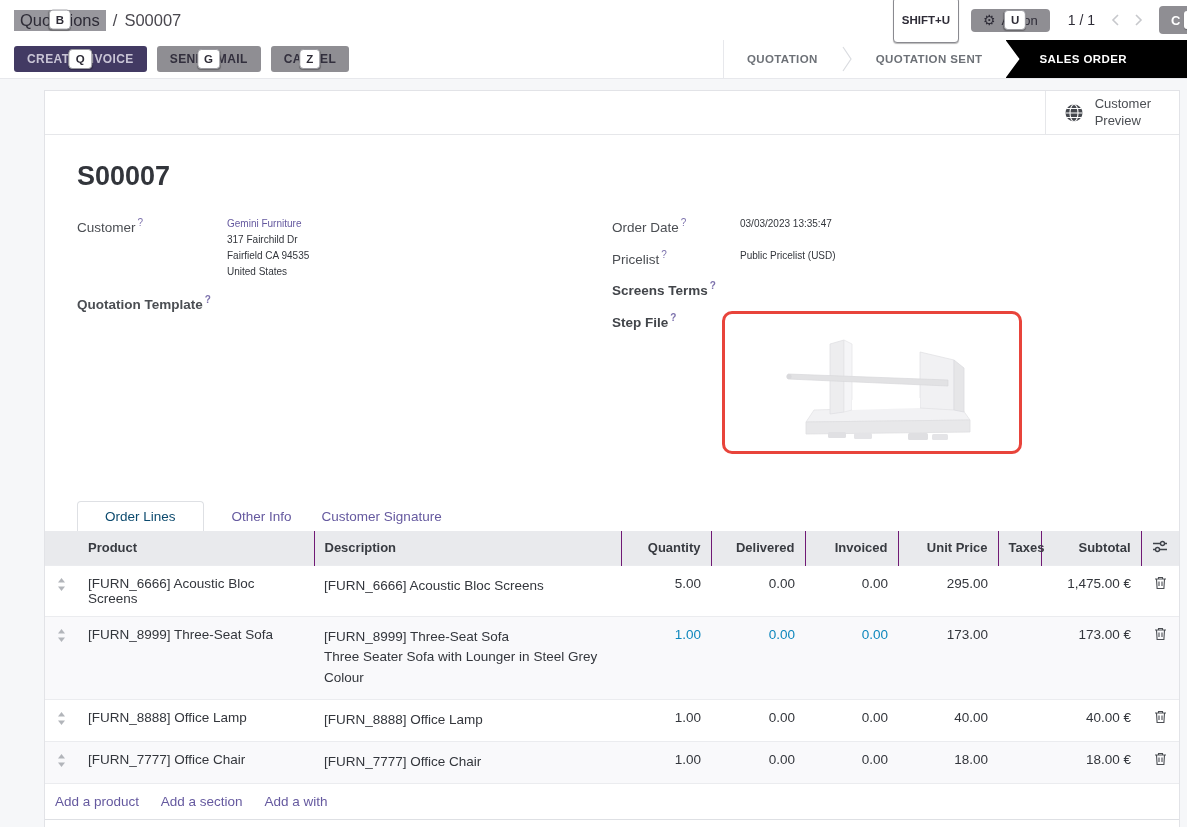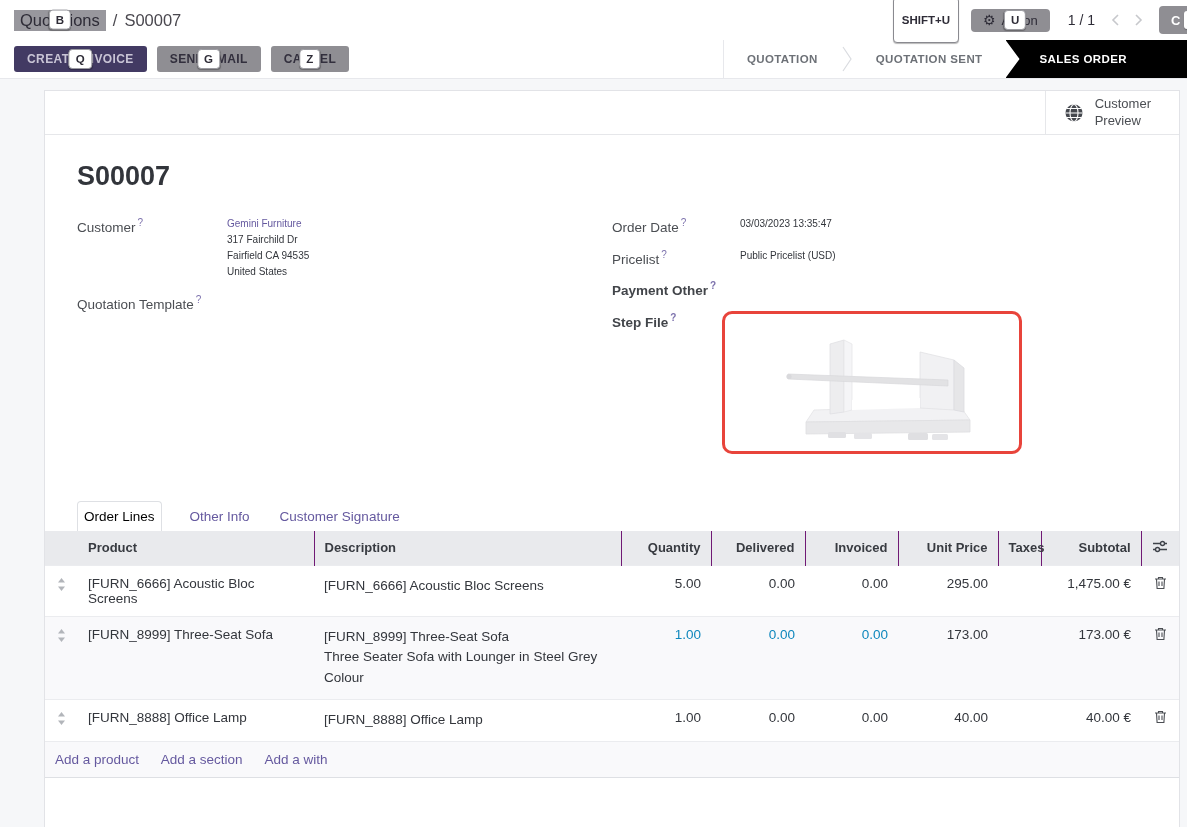--- a/index.html
+++ b/index.html
@@ -57,30 +57,30 @@
 
   .grid{display:flex;}
   .col{width:50%;}
   .field-row{display:flex;margin-bottom:13px;}
   .f-label{width:150px;flex:none;font-size:13.5px;color:#4b4e53;padding-top:1px;}
   .col-right .f-label{width:128px;}
   .f-label.bold{font-weight:700;color:#42454a;}
   .help{font-size:10px;color:#7d72ad;vertical-align:super;margin-left:2px;}
   .f-value{font-size:10px;color:#33363c;line-height:1.6;}
   .link{color:#65599f;cursor:pointer;}
-  .qt-row{margin-top:10px;}
+  .qt-row{margin-top:10px;font-weight:bold;}
   .stepfile-box{width:300px;height:143px;border:3px solid #e8443b;border-radius:10px;
                 margin-left:-18px;display:flex;align-items:center;justify-content:center;
                 background:#fff;cursor:pointer;}
 
   
   .tabs{display:flex;gap:26px;margin-top:34px;align-items:flex-end;}
   .tab{font-size:13.5px;color:#65599f;padding:7px 2px;cursor:pointer;}
   .tab-active{background:#fff;border:1px solid #dee0e4;border-bottom:none;border-radius:4px 4px 0 0;
-              padding:7px 6px;color:#000000;}
+              padding:7px 27px;color:#0c4a6e;}
 
   
   table.olist{border-collapse:collapse;table-layout:fixed;width:calc(100% + 64px);margin:0 -32px;
               font-size:13.5px;color:#33363c;}
   .olist thead th{background:#e9eaed;font-weight:700;font-size:13px;color:#383b41;padding:9px 10px;
                   text-align:left;border-right:1px solid #701a75;cursor:pointer;}
   .olist thead th:last-child,.olist thead th.col-handle{border-right:none;}
   .olist th.num,.olist td.num{text-align:right;}
   .olist tbody td{padding:10px 10px;border-top:1px solid #ebecef;vertical-align:top;}
   .olist tbody tr:nth-child(even){background:#f9f9fb;}
@@ -211,21 +211,21 @@
               <span class="f-value">03/03/2023 13:35:47</span>
             </div>
             <div class="field-row">
               <span class="f-label">
                 <span>Pricelist</span><sup class="help">?</sup>
               </span>
               <span class="f-value">Public Pricelist (USD)</span>
             </div>
             <div class="field-row">
               <span class="f-label bold">
-                <span>Payment Other</span><sup class="help">?</sup>
+                <span>Screens Terms</span><sup class="help">?</sup>
               </span>
               <span class="f-value"></span>
             </div>
             <div class="field-row">
               <span class="f-label bold">
                 <span>Step File</span><sup class="help">?</sup>
               </span>
               <span class="stepfile-box">
                 <svg width="260" height="120" viewBox="0 0 260 120">
 
@@ -350,20 +350,41 @@
               <td class="num">0.00</td>
               <td class="num">40.00</td>
               <td></td>
               <td class="num">40.00 €</td>
               <td class="cell-trash">
                 <svg width="13" height="14" viewBox="0 0 13 14">
                     <path d="M1 3h11M4.5 3V1.5h4V3M2.5 3l.6 9.5h6.8L10.5 3M5 5.5v4.5M8 5.5v4.5" stroke="#4b4e53" stroke-width="1.1" fill="none"></path>
                   </svg>
               </td>
             </tr>
+            <tr>
+              <td class="cell-handle">
+                <svg width="9" height="13" viewBox="0 0 9 13">
+                    <path d="M4.5 0 L8 4.5 H1 Z" fill="#b2b5ba"></path>
+                    <path d="M4.5 13 L1 8.5 H8 Z" fill="#b2b5ba"></path>
+                  </svg>
+              </td>
+              <td>[FURN_7777] Office Chair</td>
+              <td class="desc">[FURN_7777] Office Chair</td>
+              <td class="num">1.00</td>
+              <td class="num">0.00</td>
+              <td class="num">0.00</td>
+              <td class="num">18.00</td>
+              <td></td>
+              <td class="num">18.00 €</td>
+              <td class="cell-trash">
+                <svg width="13" height="14" viewBox="0 0 13 14">
+                    <path d="M1 3h11M4.5 3V1.5h4V3M2.5 3l.6 9.5h6.8L10.5 3M5 5.5v4.5M8 5.5v4.5" stroke="#4b4e53" stroke-width="1.1" fill="none"></path>
+                  </svg>
+              </td>
+            </tr>
             <tr class="footer-links">
               <td colspan="10">
                 <a>Add a product</a>
                 <a>Add a section</a>
                 <a>Add a with</a>
               </td>
             </tr>
           </tbody>
         </table>
 

